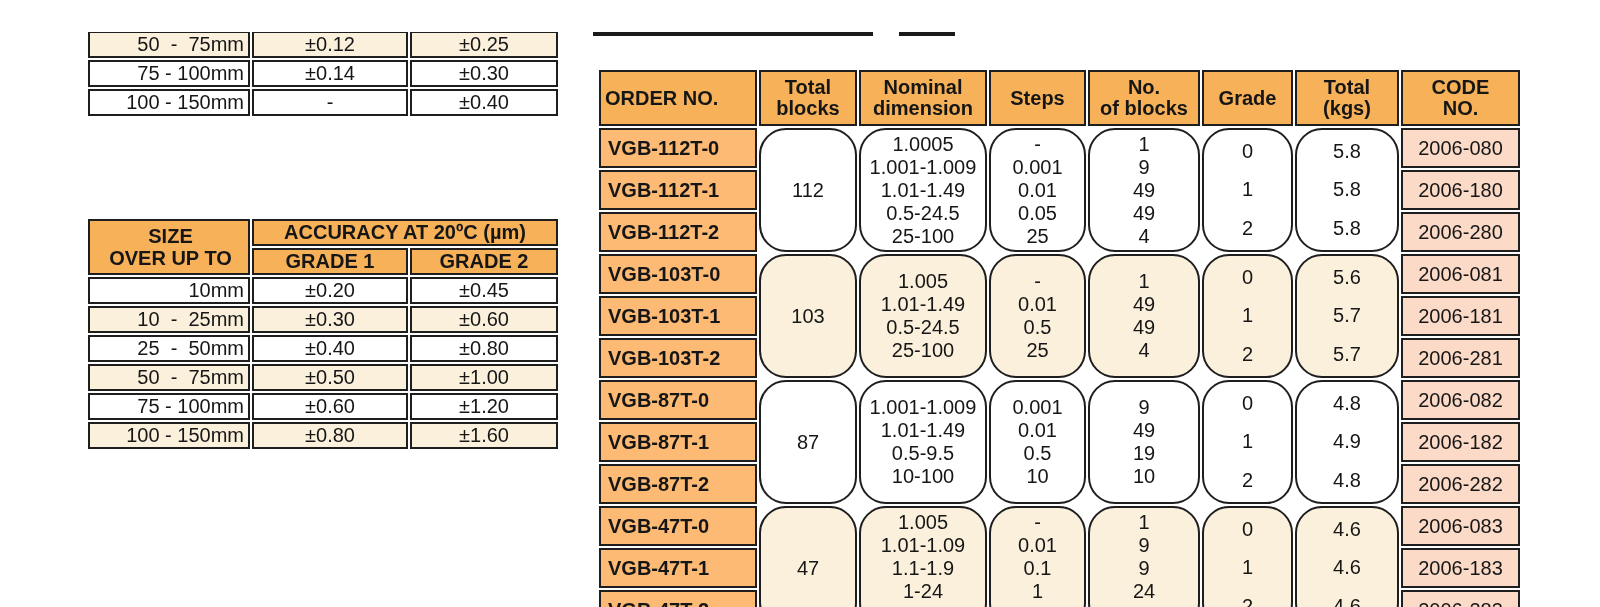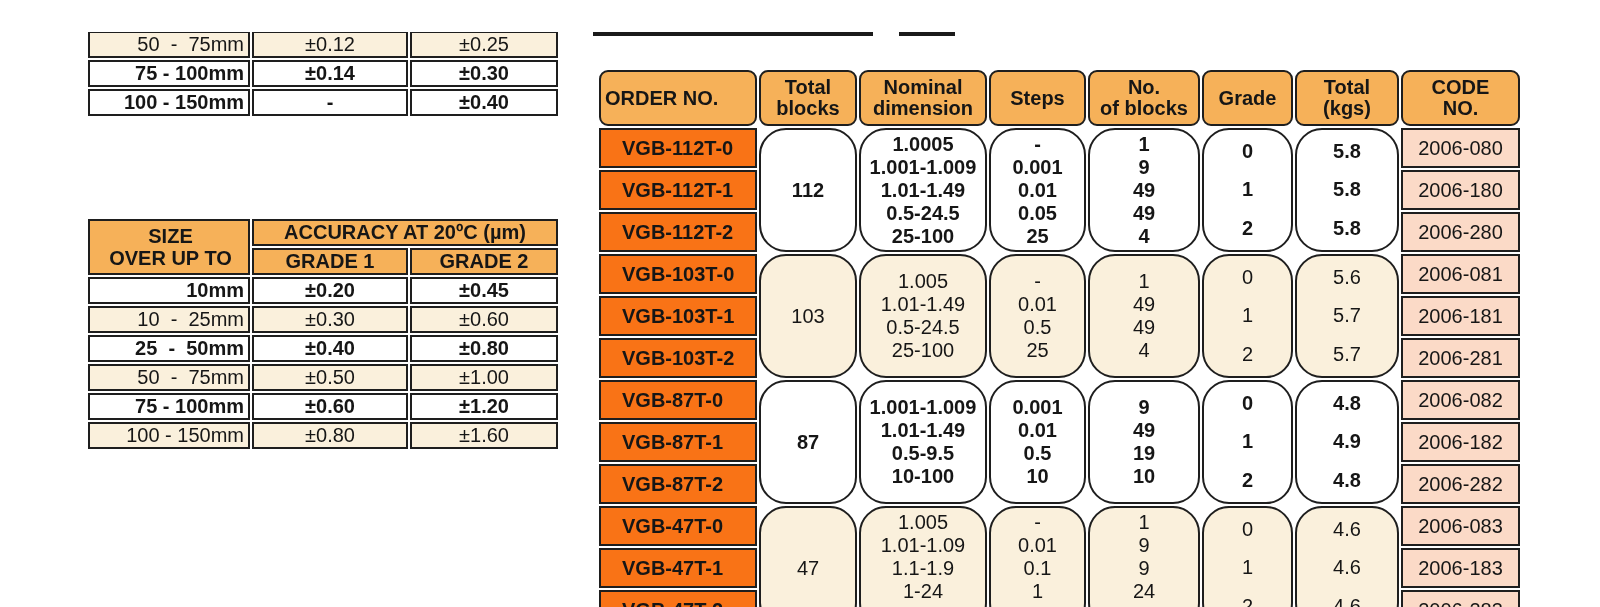--- a/index.html
+++ b/index.html
@@ -15,35 +15,35 @@
   #partial-table { top:-3px; }
   #accuracy-table { top:185px; }
   .t-left td, .t-left th { font-size:20px; }
   .t-left td { height:23px; background:#ffffff; }
   #accuracy-table td { height:21px; }
   #accuracy-table th { height:22px; background:#F6B159; font-weight:bold; text-align:center; }
   th.size-h { text-align:left; padding-left:3px; line-height:22px; }
   td.size { text-align:right; padding-right:4px; white-space:pre; }
   td.val { text-align:center; }
   .beige { background:#FAF0DC !important; }
-  .white { background:#ffffff !important;font-weight:bold; }
+  .white { background:#ffffff !important; }
 
   
   .title {
     position:absolute; left:597px; top:3px; font-size:27px; font-weight:bold;
     letter-spacing:-0.3px; white-space:nowrap; color:#141414;
   }
   #carbide-table { position:absolute; left:597px; top:36px; width:907px; }
   #carbide-table th {
     background:#F6B159; font-weight:bold; font-size:20px; line-height:21px;
-    text-align:center; white-space:pre-line; height:52px;border-radius:9px;
+    text-align:center; white-space:pre-line; height:52px;
   }
   #carbide-table th.order-h { text-align:left; padding-left:4px; white-space:nowrap; }
   #carbide-table td { font-size:20px; height:36px; }
-  td.order { background:#f97316; font-weight:bold; text-align:left; padding-left:21px; font-size:19px; white-space:nowrap; }
+  td.order { background:#fdba74; font-weight:bold; text-align:left; padding-left:7px; font-size:19px; white-space:nowrap; }
   td.code  { background:#FBDAC7; text-align:center; }
   td.mid   { text-align:center;border-radius:27px; }
   .stack { line-height:23px; text-align:center; }
   .spread { height:116px; display:flex; flex-direction:column; justify-content:space-around; align-items:center; }
 
   
   .crop-bar { position:absolute; top:0; height:4px; background:#1a1a1a; }
   #crop-bar-1 { left:593px; width:280px; }
   #crop-bar-2 { left:899px; width:56px; }
 </style>

